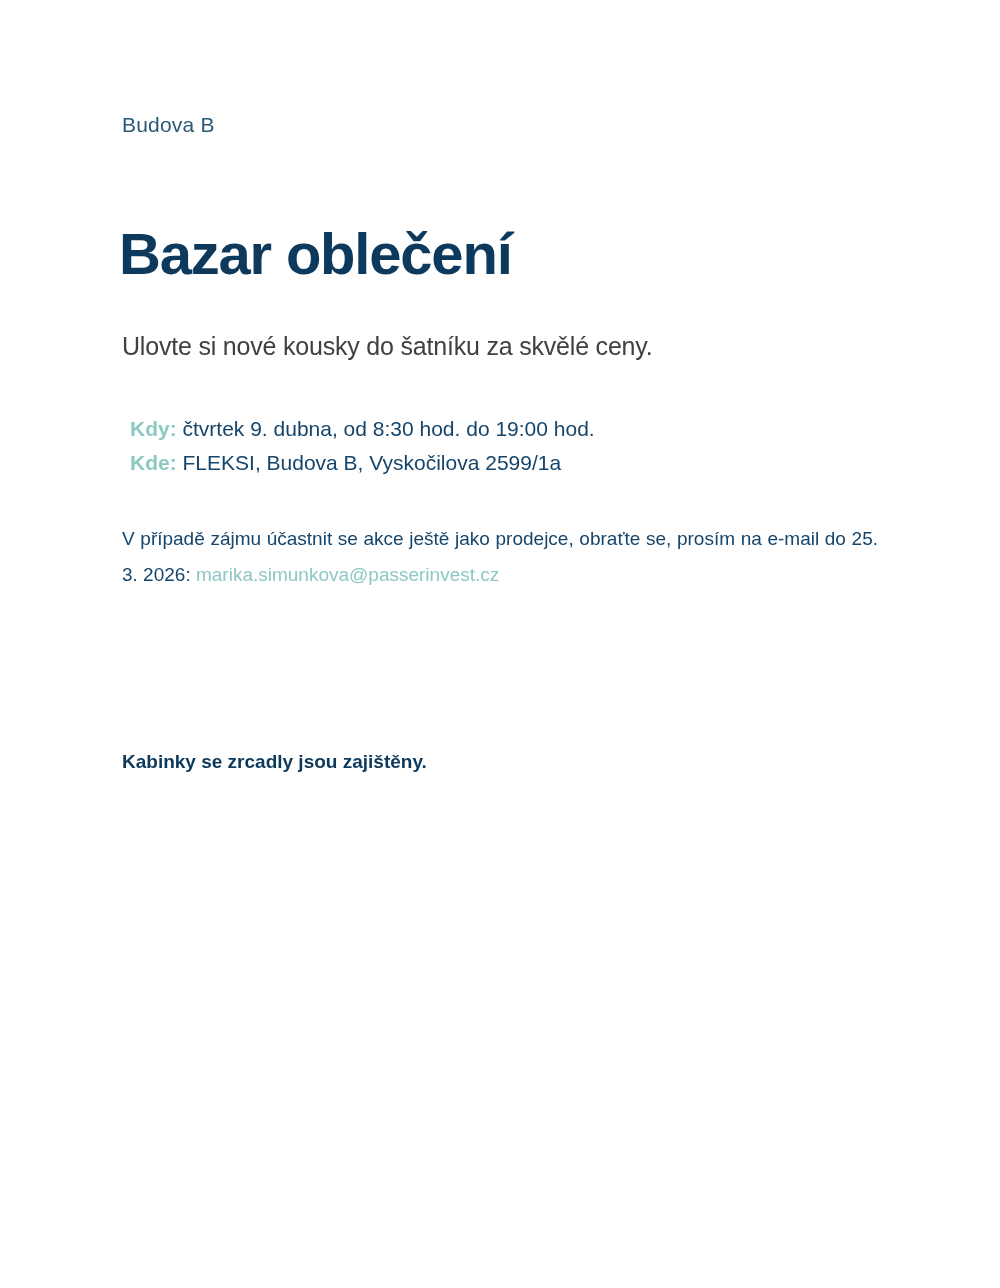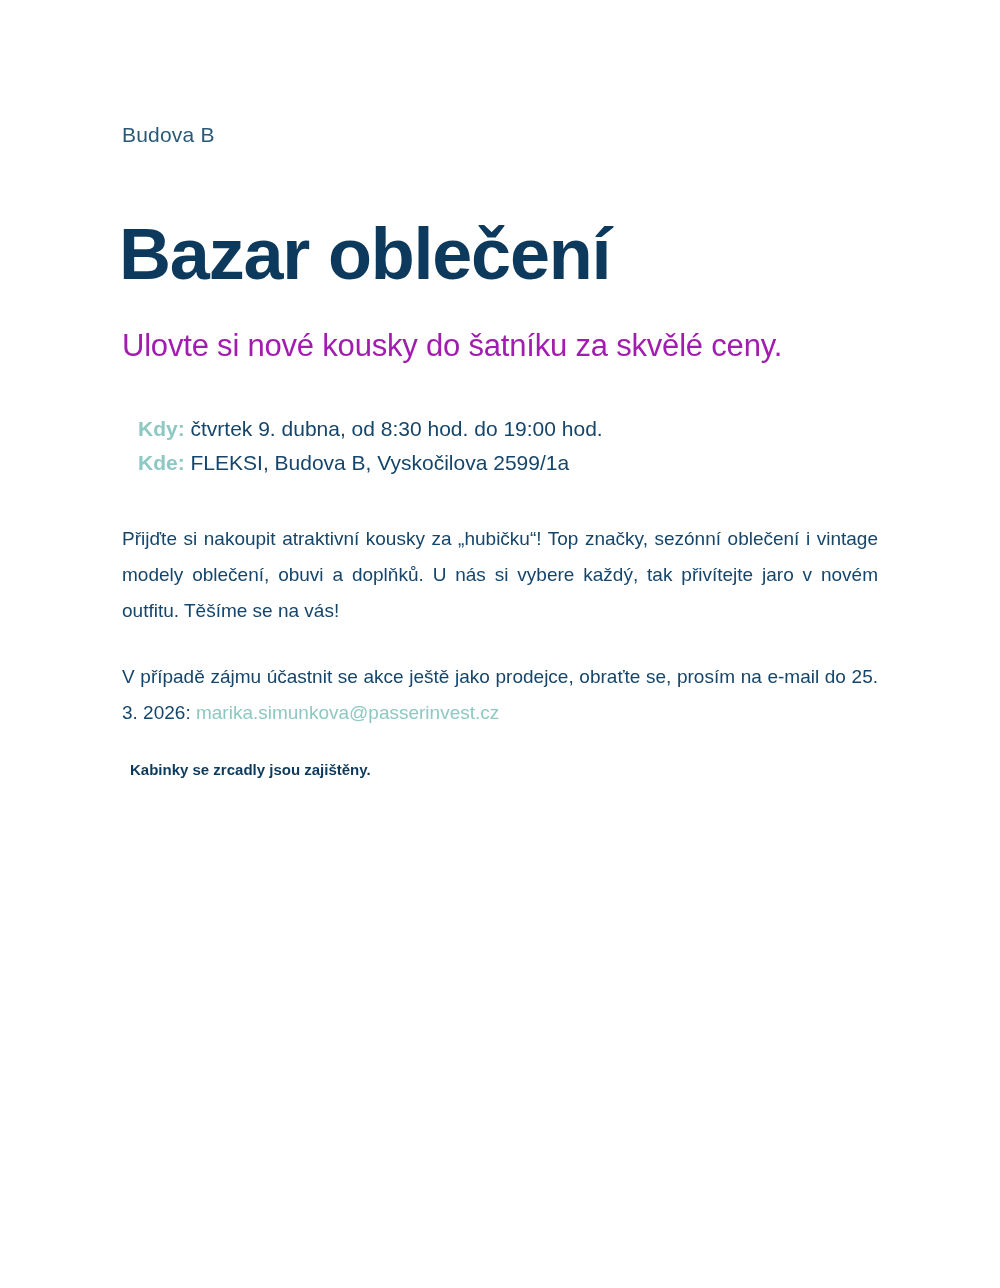--- a/index.html
+++ b/index.html
@@ -27,61 +27,61 @@
     position: absolute;
     left: 122px;
     top: 0;
     width: 756px;
   }
 
   
   .eyebrow {
     position: absolute;
     left: 0;
-    top: 121px;
+    top: 111px;
     font-size: 21px;
     line-height: 28px;
     font-weight: 400;
     color: #2a5978;
     letter-spacing: 0.2px;
     white-space: nowrap;
   }
 
   
   .headline {
     position: absolute;
     left: -3px;
     top: 214px;
     margin: 0;
-    font-size: 72px;
+    font-size: 58px;
     line-height: 80px;
     font-weight: 700;
     color: #0d3a5c;
     letter-spacing: -1.2px;
     white-space: nowrap;
   }
 
   
   .subtitle {
     position: absolute;
     left: 0;
     top: 325px;
     margin: 0;
-    font-size: 31px;
+    font-size: 25px;
     line-height: 42px;
     font-weight: 400;
-    color: #a21caf;
+    color: #404040;
     letter-spacing: -0.2px;
     white-space: nowrap;
   }
 
   
   .meta {
     position: absolute;
-    left: 16px;
+    left: 8px;
     top: 412px;
     width: 100%;
   }
   .meta-row {
     font-size: 21px;
     line-height: 34px;
     color: #15456b;
     white-space: nowrap;
   }
   .meta-label {
@@ -113,22 +113,22 @@
   .para-contact { margin-bottom: 0; }
   .email-link {
     color: #8dc8c3;
     font-weight: 400;
     text-decoration: none;
   }
   .note-strong {
     position: absolute;
     left: 0;
     top: 747px;
-    margin: 8px;
-    font-size: 15px;
+    margin: 0;
+    font-size: 19px;
     line-height: 30px;
     font-weight: 700;
     color: #0d3a5c;
     white-space: nowrap;
   }
 
   
   .footer {
     position: absolute;
     left: 0;
@@ -155,21 +155,20 @@
         <span class="meta-label">Kdy:</span>
         <span class="meta-value">čtvrtek 9. dubna, od 8:30 hod. do 19:00 hod.</span>
       </div>
       <div class="meta-row">
         <span class="meta-label">Kde:</span>
         <span class="meta-value">FLEKSI, Budova B, Vyskočilova 2599/1a</span>
       </div>
     </div>
 
     <div class="body-block">
-      <p class="para">Přijďte si nakoupit atraktivní kousky za „hubičku“! Top značky, sezónní oblečení i vintage modely oblečení, obuvi a doplňků. U nás si vybere každý, tak přivítejte jaro v novém outfitu. Těšíme se na vás!</p>
       <p class="para para-contact">
         <span>V případě zájmu účastnit se akce ještě jako prodejce, obraťte se, prosím na e-mail do 25. 3. 2026: </span><a class="email-link" href="#">marika.simunkova@passerinvest.cz</a>
       </p>
     </div>
 
     <p class="note-strong">Kabinky se zrcadly jsou zajištěny.</p>
 
   </div>
 
   <div class="footer">

